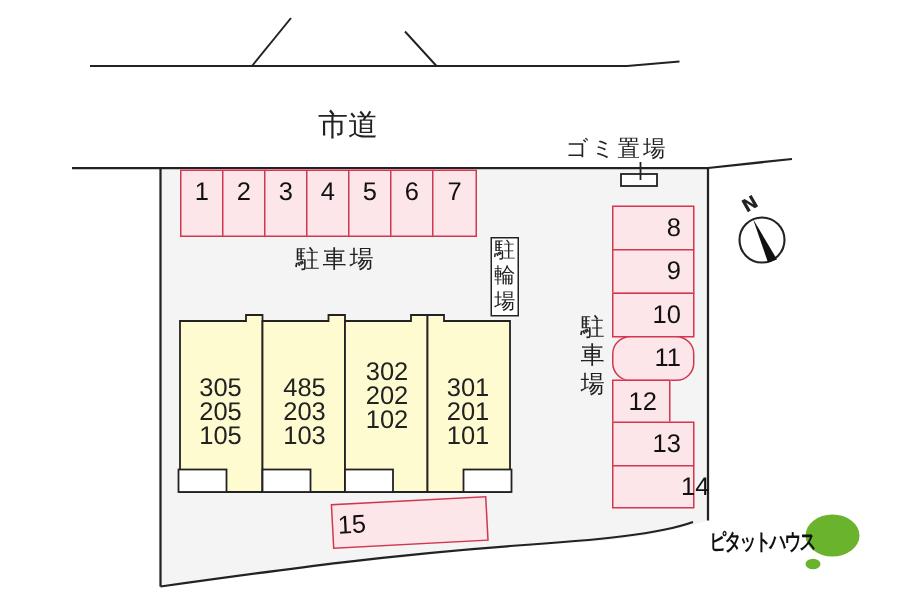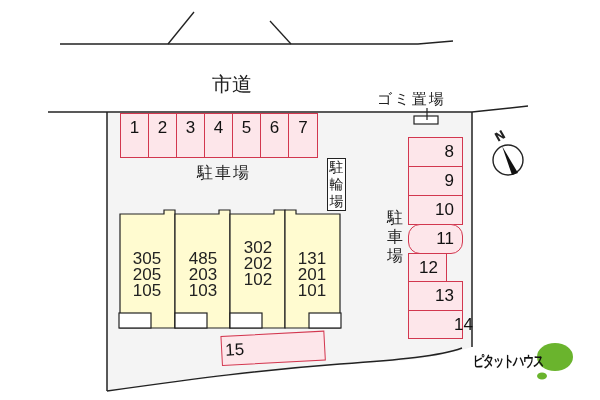--- a/index.html
+++ b/index.html
@@ -103,18 +103,18 @@
   <div>485</div>
   <div>203</div>
   <div>103</div>
 </div>
 <div class="unit-text" style="left:233px; top:240px;">
   <div>302</div>
   <div>202</div>
   <div>102</div>
 </div>
 <div class="unit-text" style="left:287px; top:251px;">
-  <div>131</div>
+  <div>301</div>
   <div>201</div>
   <div>101</div>
 </div>
 
 <div class="logo-text" style="left:473px; top:352px;">ピタットハウス</div>
 
 </body></html>

